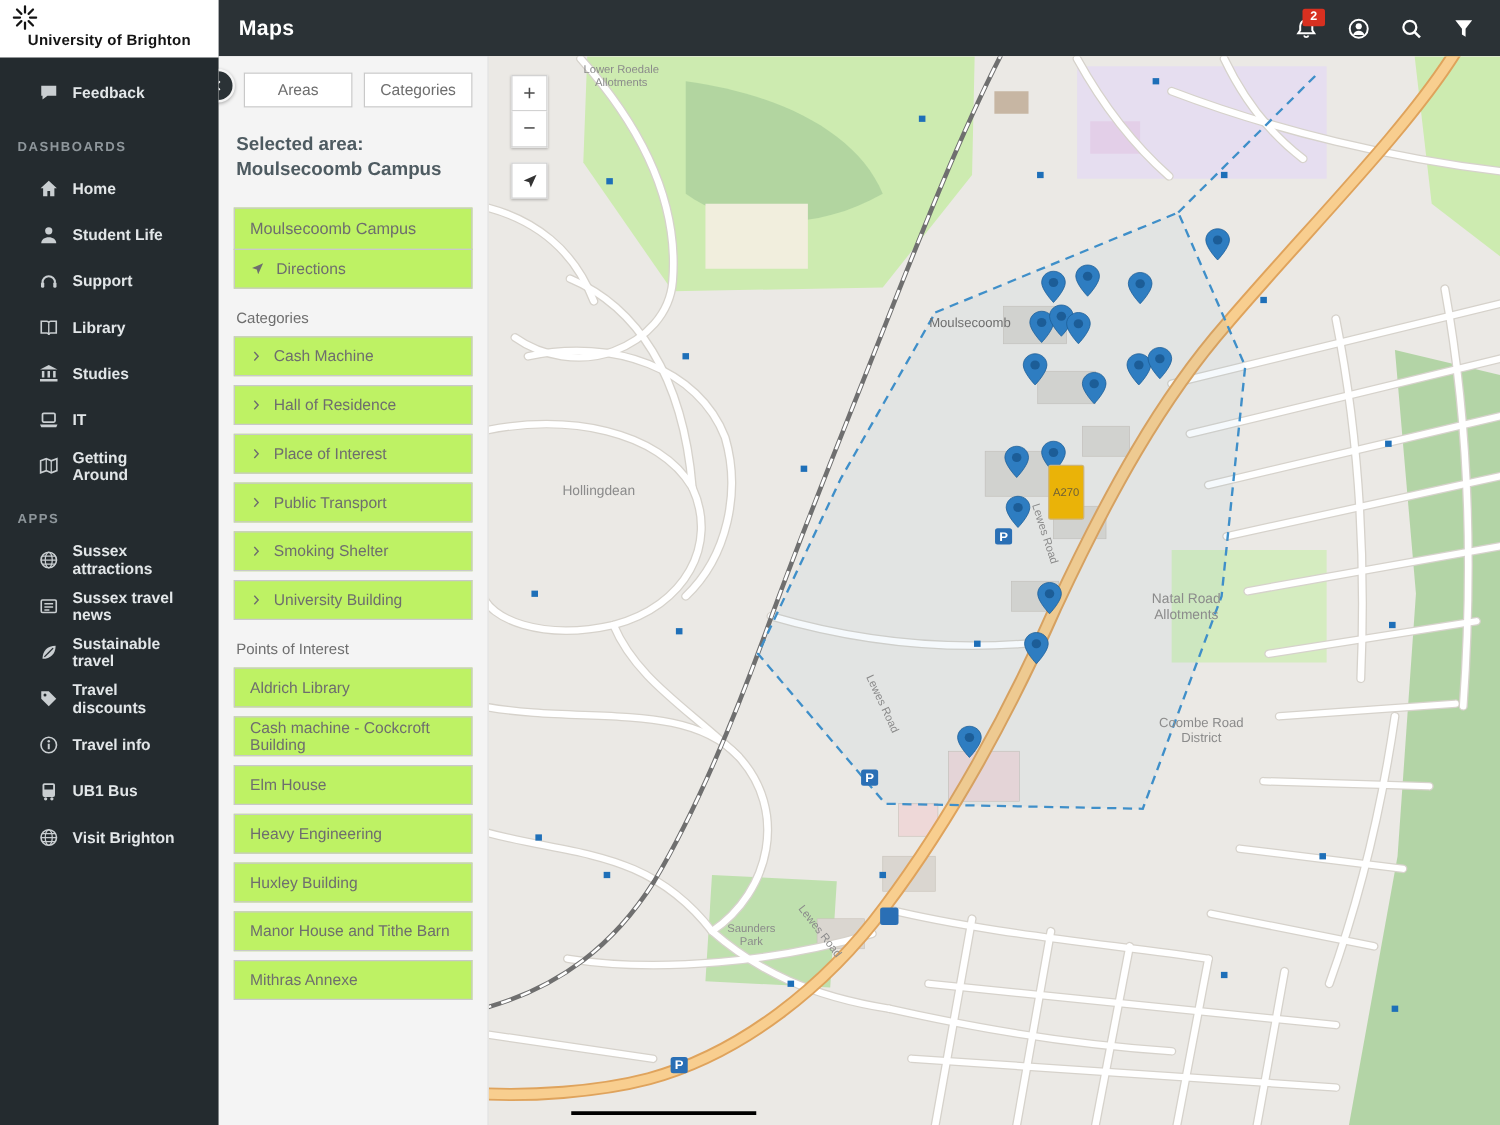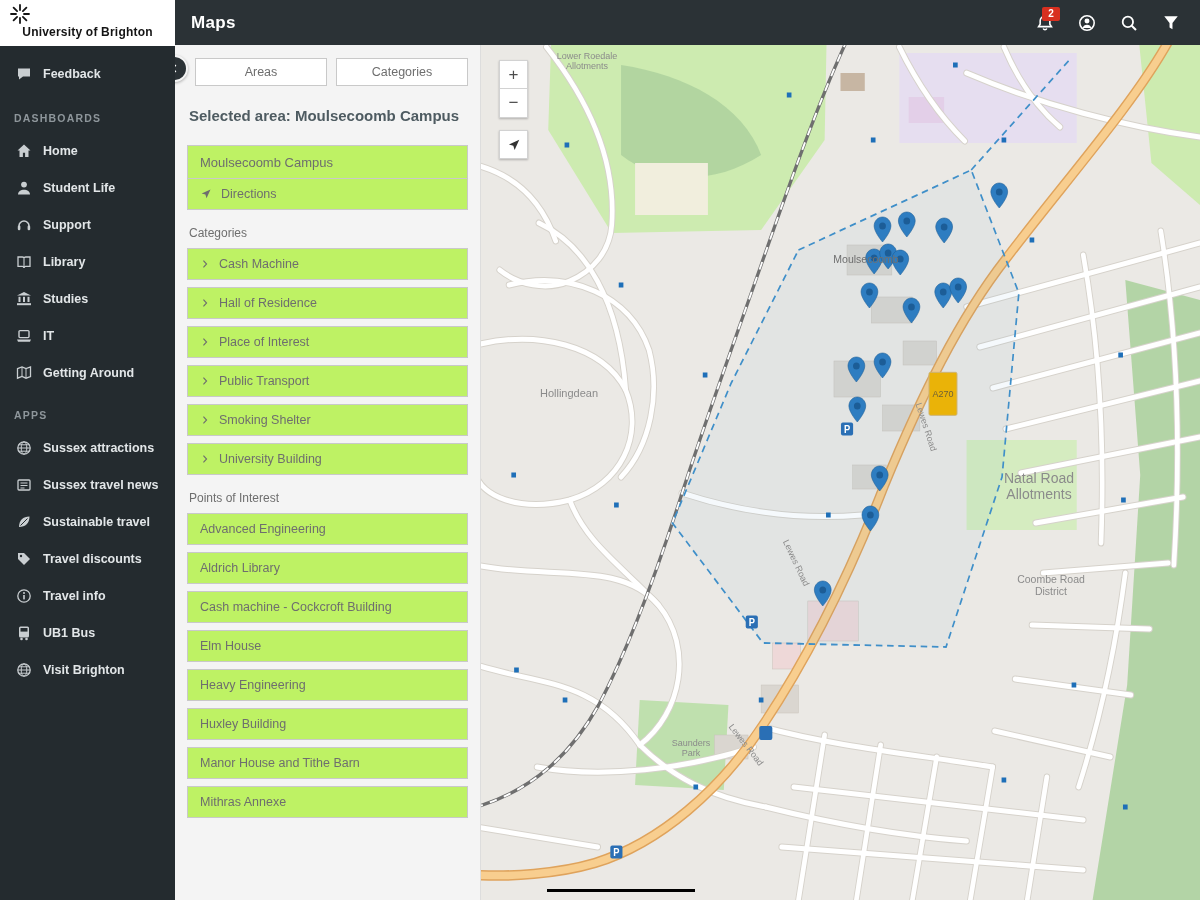--- a/index.html
+++ b/index.html
@@ -5,21 +5,21 @@
   html,body{margin:0;padding:0;background:#fff;}
   .app{width:1200px;height:900px;display:flex;position:relative;overflow:hidden;
        font-family:"Liberation Sans",sans-serif;-webkit-font-smoothing:antialiased;}
 
   
   .sidebar{width:175px;flex-shrink:0;background:#242b2f;color:#dde1e3;display:flex;flex-direction:column;}
   .logo{background:#fff;height:46px;box-sizing:border-box;padding:4px 10px 2px;color:#111;}
   .logo svg{display:block;}
   .logo-text{font-size:12px;font-weight:bold;color:#141414;margin-top:1px;letter-spacing:.2px;text-align:center;}
   .side-list{padding-top:6px;}
-  .side-item{display:flex;align-items:center;height:37px;padding:0 16px;cursor:pointer;
+  .side-item{display:flex;align-items:center;height:37px;padding:0 31px;cursor:pointer;
              font-size:12.5px;font-weight:600;color:#e2e6e8;}
   .side-item .icon{width:16px;height:16px;margin-right:11px;color:#c9ced1;flex-shrink:0;}
   .side-item.feedback{height:40px;margin-top:2px;}
   .side-section-label{font-size:10.5px;letter-spacing:1.2px;color:#8e969b;
                       padding:18px 14px 8px;font-weight:bold;}
   .icon svg{width:100%;height:100%;display:block;}
 
   
   .main{flex:1;display:flex;flex-direction:column;min-width:0;}
   .topbar{height:45px;flex-shrink:0;background:#2b3236;display:flex;align-items:center;color:#fff;}
@@ -28,21 +28,21 @@
   .tb-btn{position:relative;width:34px;height:34px;background:transparent;border:none;color:#fff;
           cursor:pointer;display:flex;align-items:center;justify-content:center;padding:0;}
   .tb-btn .icon{width:18px;height:18px;color:#fff;}
   .badge{position:absolute;top:1px;right:2px;min-width:14px;height:14px;background:#d83020;color:#fff;
          font-size:10px;font-weight:bold;display:flex;align-items:center;justify-content:center;
          border-radius:2px;padding:0 2px;}
 
   .content{flex:1;display:flex;min-height:0;position:relative;}
 
   
-  .panel{width:306px;flex-shrink:0;background:#f4f4f4;box-sizing:border-box;
+  .panel{width:216px;flex-shrink:0;background:#f4f4f4;box-sizing:border-box;
          padding:13px 12px 0;overflow:hidden;position:relative;border-right:1px solid #ddd;}
   .collapse-btn{position:absolute;left:-14px;top:10px;width:27px;height:27px;border-radius:50%;
         background:#2b3236;border:2px solid #f4f4f4;color:#fff;cursor:pointer;z-index:30;
         display:flex;align-items:center;justify-content:center;box-shadow:0 1px 3px rgba(0,0,0,.3);}
   .collapse-btn .icon{width:13px;height:13px;}
   .tabs{display:flex;gap:9px;margin-left:8px;}
   .tab{flex:1;height:28px;background:#fff;border:1px solid #c9c9c9;color:#6e6e6e;font-size:12.5px;
        display:flex;align-items:center;justify-content:center;cursor:pointer;font-family:inherit;}
   .panel-heading{font-size:15px;line-height:1.35;color:#4e5b61;font-weight:bold;margin:20px 2px 19px;}
   .box-row{background:#bef264;border:1px solid #c9c9c9;min-height:32px;display:flex;align-items:center;
@@ -356,23 +356,20 @@
                 <svg viewBox="0 0 16 16">
                   <path d="M5.5 2.5 10.5 8l-5 5.5" fill="none" stroke="currentColor" stroke-width="1.8"></path>
                 </svg>
               </span>
               <span>University Building</span>
             </div>
           </div>
 
         <div class="small-label">Points of Interest</div>
         <div class="list-rows" id="poi-list">
-            <div class="box-row">
-              <span>Advanced Engineering</span>
-            </div>
             <div class="box-row">
               <span>Aldrich Library</span>
             </div>
             <div class="box-row">
               <span>Cash machine - Cockcroft Building</span>
             </div>
             <div class="box-row">
               <span>Elm House</span>
             </div>
             <div class="box-row">
@@ -586,21 +583,21 @@
                 <circle cx="9" cy="9" r="3.6" fill="#1c5d97"></circle>
               </g>
             </g>
         </svg>
 
         <div class="map-labels" id="map-labels">
             <div class="map-label" style="left: 106px; top: 16px; font-size: 9px;">Lower Roedale
 Allotments</div>
             <div class="map-label" style="left: 88px; top: 348px; font-size: 11px;">Hollingdean</div>
             <div class="map-label" style="left: 385px; top: 214px; font-size: 10.5px; color: rgb(111, 111, 111);">Moulsecoomb</div>
-            <div class="map-label" style="left: 558px; top: 441px; font-size: 14px;">Natal Road
+            <div class="map-label" style="left: 558px; top: 441px; font-size: 11px;">Natal Road
 Allotments</div>
             <div class="map-label" style="left: 570px; top: 540px; font-size: 10.5px;">Coombe Road
 District</div>
             <div class="map-label" style="left: 210px; top: 703px; font-size: 9px;">Saunders
 Park</div>
             <div class="map-label badge-road" style="left: 462px; top: 349px; font-size: 9px;">A270</div>
             <div class="map-label" style="left: 445px; top: 382px; font-size: 9px; transform: translate(-50%, -50%) rotate(72deg);">Lewes Road</div>
             <div class="map-label" style="left: 315px; top: 518px; font-size: 9px; transform: translate(-50%, -50%) rotate(65deg);">Lewes Road</div>
             <div class="map-label" style="left: 265px; top: 700px; font-size: 9px; transform: translate(-50%, -50%) rotate(52deg);">Lewes Road</div>
           </div>

